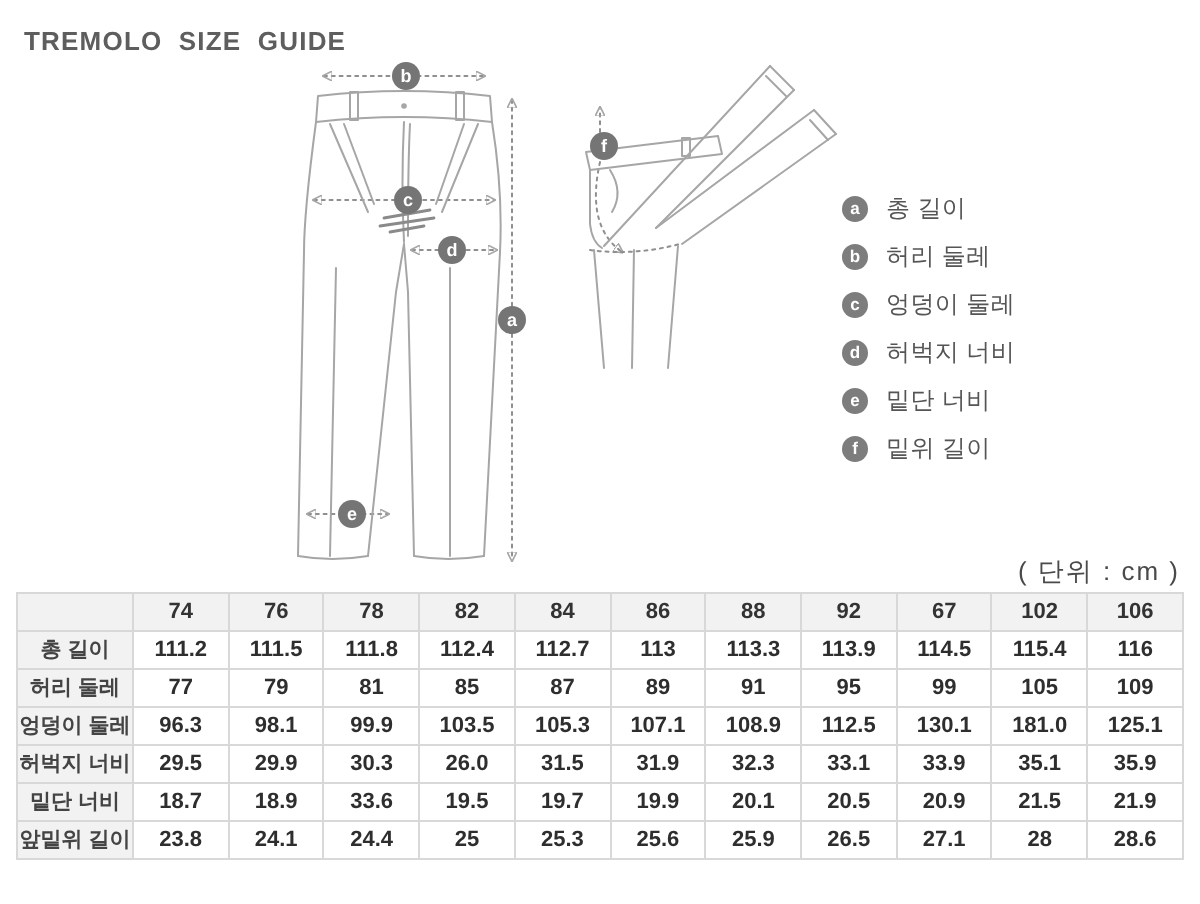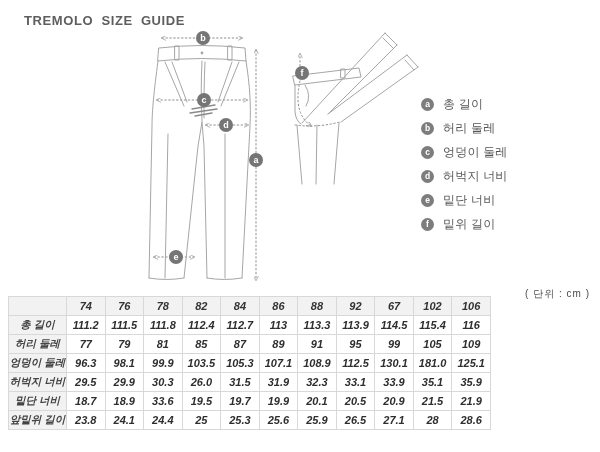--- a/index.html
+++ b/index.html
@@ -1,42 +1,42 @@
 <!DOCTYPE html>
 <html><head>
 <meta charset="utf-8">
 <style>
   html,body { margin:0; padding:0; background:#fff; }
   .screen { position:relative; width:600px; height:452px; background:#ffffff;
             font-family:"Liberation Sans","DejaVu Sans",sans-serif; overflow:hidden; }
 
   .title { position:absolute; left:12px; top:13px; font-size:13px; font-weight:700;
-           color:#5e5e5e; letter-spacing:0.6px; word-spacing:4px;margin-left:12px; }
+           color:#5e5e5e; letter-spacing:0.6px; word-spacing:4px; }
 
   .diag { position:absolute; }
   .diag path, .diag line { fill:none; stroke:#a6a6a6; stroke-width:1; stroke-linecap:round; stroke-linejoin:round; }
   .diag .m { stroke:#8f8f8f; stroke-width:1; stroke-dasharray:1.5 2.4; }
   .diag .hatch { stroke:#8a8a8a; stroke-width:1.4; }
 
   .marker { position:absolute; width:14px; height:14px; border-radius:50%;
             background:#757575; color:#fff; font-size:9px; font-weight:700;
             display:flex; align-items:center; justify-content:center; line-height:1; }
 
   .legend { position:absolute; left:421px; top:92px; }
   .legend-item { display:flex; align-items:center; height:24px; }
   .mcircle { width:13px; height:13px; border-radius:50%; background:#7d7d7d; color:#fff;
              font-size:8.5px; font-weight:700; display:flex; align-items:center;
              justify-content:center; line-height:1; flex:0 0 13px; }
   .legend-label { font-size:12px; color:#555; margin-left:9px; letter-spacing:0.2px; }
 
-  .unit { position:absolute; right:10px; top:287px; font-size:10px; color:#4a4a4a; letter-spacing:1px; }
-
-  table.size { position:absolute; left:8px; top:296px; width:483px;
+  .unit { position:absolute; right:10px; top:277px; font-size:13px; color:#4a4a4a; letter-spacing:1px; }
+
+  table.size { position:absolute; left:8px; top:296px; width:584px;
                border-collapse:collapse; table-layout:fixed;
-               border:1px solid #b5b5b5;font-style:italic; }
+               border:1px solid #b5b5b5; }
   table.size th, table.size td { border:1px solid #d8d8d8; height:18px; padding:0;
                text-align:center; vertical-align:middle; font-size:11px; color:#333; }
   table.size thead th { background:#f2f2f2; font-weight:700; }
   table.size td.rowlabel { background:#f2f2f2; font-weight:600; font-size:10.5px; color:#444; }
   table.size td.val { background:#fff; font-weight:600; color:#2e2e2e; }
 </style>
 </head>
 <body>
 
 <div class="screen">

